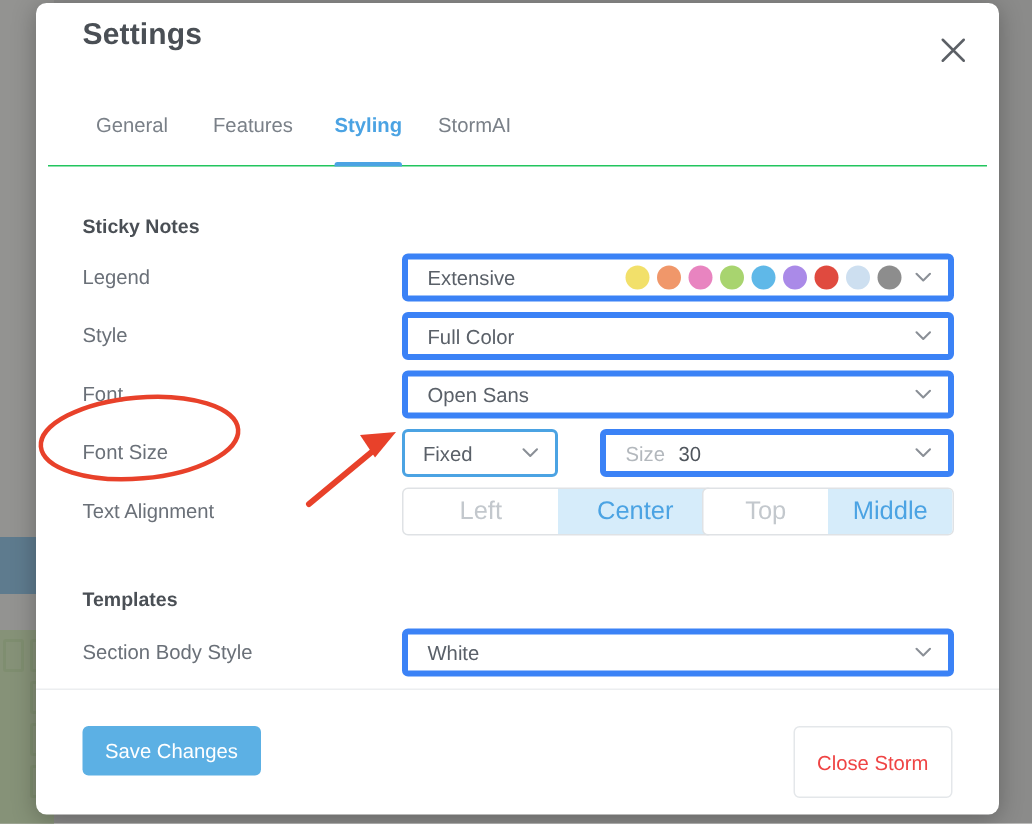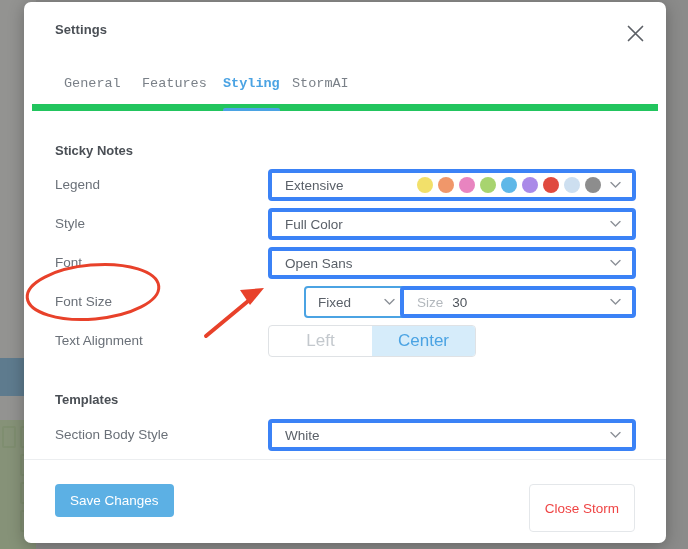--- a/index.html
+++ b/index.html
@@ -47,40 +47,39 @@
     box-shadow: 0 3px 16px rgba(0,0,0,0.28);
     overflow: hidden;
   }
 
   
   #modal-header {
     position: relative;
     height: 70px;
   }
   #modal-title {
-    position: absolute; left: 31px; top: 20px;
-    font-size: 13px; font-weight: bold; color: #4a4f55;
+    position: absolute; left: 31px; top: 10px;
+    font-size: 20px; font-weight: bold; color: #4a4f55;
     letter-spacing: .1px;
   }
   #close-button {
     position: absolute; right: 17px; top: 17px;
     width: 28px; height: 28px;
     display: flex; align-items: center; justify-content: center;
     cursor: pointer;
     color: #5c6066;
   }
   #close-button svg { display:block; }
 
   
   #tabs {
     position: relative;
     height: 39px;
     margin: 0 8px 0 8px;
-    border-bottom: 7px solid #22c55e;
-    font-family: Liberation Mono, monospace;
+    border-bottom: 1px solid #22c55e;
   }
   .tab {
     position: absolute; top: 0;
     height: 39px;
     display: flex; align-items: flex-start; padding-top: 4px;
     font-size: 13.5px;
     color: #7a8088;
     cursor: pointer;
     white-space: nowrap;
   }
@@ -273,21 +272,21 @@
     <div class="field" style="left:244px; top:136px; width:368px;">
       <span class="val">Open Sans</span>
       <span class="chev">
         <svg width="11" height="7" viewBox="0 0 11 7">
             <path d="M1 1 L5.5 5.5 L10 1" stroke="currentColor" stroke-width="1.4" fill="none" stroke-linecap="round" stroke-linejoin="round"></path>
           </svg>
       </span>
     </div>
 
     <div class="row-label" style="top:183px">Font Size</div>
-    <div class="field focused" style="left:244px; top:175px; width:104px;margin-left:36px;">
+    <div class="field focused" style="left:244px; top:175px; width:104px;">
       <span class="val">Fixed</span>
       <span class="chev">
         <svg width="11" height="7" viewBox="0 0 11 7">
             <path d="M1 1 L5.5 5.5 L10 1" stroke="currentColor" stroke-width="1.4" fill="none" stroke-linecap="round" stroke-linejoin="round"></path>
           </svg>
       </span>
     </div>
     <div class="field" style="left:376px; top:175px; width:236px;">
       <span class="prefix">Size</span>
       <span class="val">30</span>
@@ -295,20 +294,24 @@
         <svg width="11" height="7" viewBox="0 0 11 7">
             <path d="M1 1 L5.5 5.5 L10 1" stroke="currentColor" stroke-width="1.4" fill="none" stroke-linecap="round" stroke-linejoin="round"></path>
           </svg>
       </span>
     </div>
 
     <div class="row-label" style="top:222px">Text Alignment</div>
     <div class="segmented" style="left:244px; top:214px; width:208px;">
       <div class="seg">Left</div>
       <div class="seg on">Center</div>
+    </div>
+    <div class="segmented" style="left:444px; top:214px; width:168px; left:444px;">
+      <div class="seg">Top</div>
+      <div class="seg on">Middle</div>
     </div>
 
     <div class="section-title" style="top:281px">Templates</div>
     <div class="row-label" style="top:316px">Section Body Style</div>
     <div class="field" style="left:244px; top:308px; width:368px;">
       <span class="val">White</span>
       <span class="chev">
         <svg width="11" height="7" viewBox="0 0 11 7">
             <path d="M1 1 L5.5 5.5 L10 1" stroke="currentColor" stroke-width="1.4" fill="none" stroke-linecap="round" stroke-linejoin="round"></path>
           </svg>

